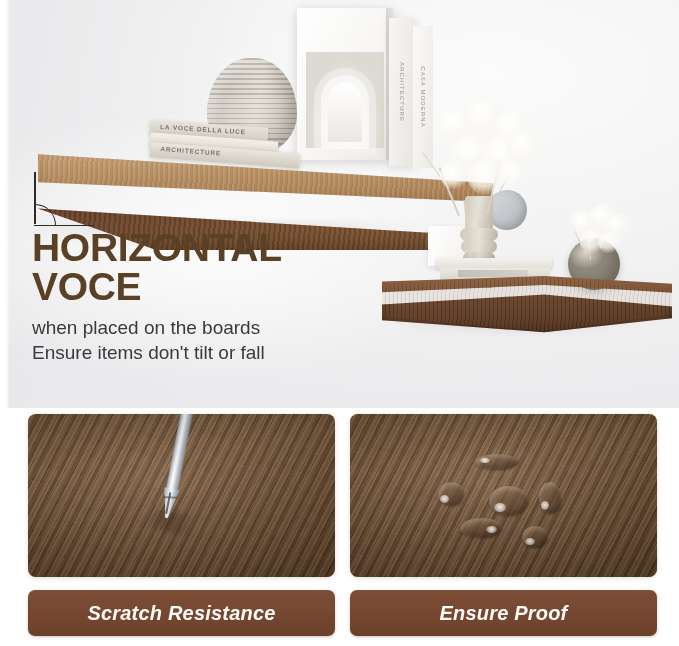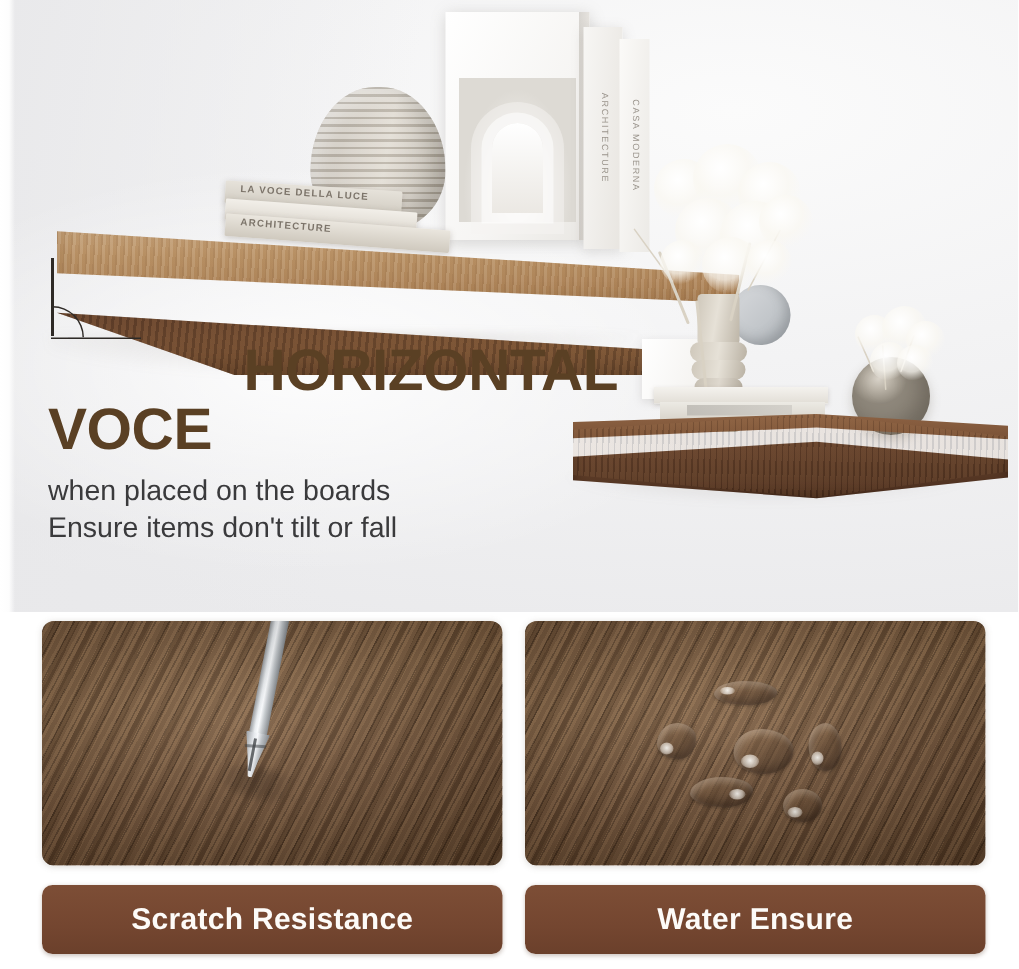--- a/index.html
+++ b/index.html
@@ -181,26 +181,26 @@
 
   .smallbox{position:absolute;left:428px;top:226px;width:56px;height:40px;
      background:linear-gradient(110deg,#ffffff 0%,#f0eeea 100%);
      box-shadow:0 2px 6px rgba(120,115,108,.2);}
 
   
   .headline{position:absolute;left:32px;top:224px;width:380px;}
   .h-90{font-size:46px;font-weight:800;line-height:.98;color:#5a4024;
         letter-spacing:-.5px;text-shadow:0 1px 0 rgba(255,255,255,.35);}
   .h-l1,.h-l2{font-size:39px;font-weight:800;line-height:1.0;color:#5a4024;letter-spacing:-.3px;}
-  .h-l1{margin-top:4px;text-align:right;}
+  .h-l1{margin-top:4px;}
   .sub{margin-top:9px;font-size:19px;line-height:1.33;color:#3a3a3c;font-weight:400;}
   .sub div{white-space:nowrap;}
 
   
-  .panels{position:absolute;left:0;top:414px;width:542px;height:232px;}
+  .panels{position:absolute;left:0;top:414px;width:542px;height:232px;font-style:italic;}
   .panel{position:absolute;top:0;width:307px;}
   .panel.left{left:28px;}
   .panel.right{left:350px;}
   .photo{position:relative;width:307px;height:163px;border-radius:8px;overflow:hidden;
      box-shadow:0 1px 4px rgba(120,110,100,.25);}
   .wood{position:absolute;inset:0;
      background:linear-gradient(172deg,#6f4f33 0%,#7b5a3b 30%,#6a4a30 62%,#5e4129 100%);}
   .wood-grain{position:absolute;inset:-20%;
      background:repeating-linear-gradient(118deg,
         rgba(45,28,14,.34) 0px, rgba(45,28,14,.34) 1px,
@@ -400,18 +400,18 @@
             <div class="drop" style="left: 110px; top: 104px; width: 42px; height: 20px; border-radius: 50% 50% 42% 58% / 56% 44%;">
               <div style="position: absolute; left: 26px; top: 8px; width: 11px; height: 7px; border-radius: 50%; background: radial-gradient(circle at 50% 45%, rgba(255, 252, 246, 0.97) 0%, rgba(255, 248, 238, 0.6) 55%, rgba(255, 255, 255, 0) 100%);"></div>
             </div>
             <div class="drop" style="left: 172px; top: 112px; width: 26px; height: 22px; border-radius: 50% 50% 46% 54% / 52% 48%;">
               <div style="position: absolute; left: 3px; top: 12px; width: 10px; height: 7px; border-radius: 50%; background: radial-gradient(circle at 50% 45%, rgba(255, 252, 246, 0.97) 0%, rgba(255, 248, 238, 0.6) 55%, rgba(255, 255, 255, 0) 100%);"></div>
             </div>
           </div>
         <div class="wood-vig"></div>
       </div>
       <div class="cap">
-        <span>Water Ensure</span>
+        <span>Ensure Proof</span>
       </div>
     </div>
 
   </div>
 </div>
 
 </body></html>

